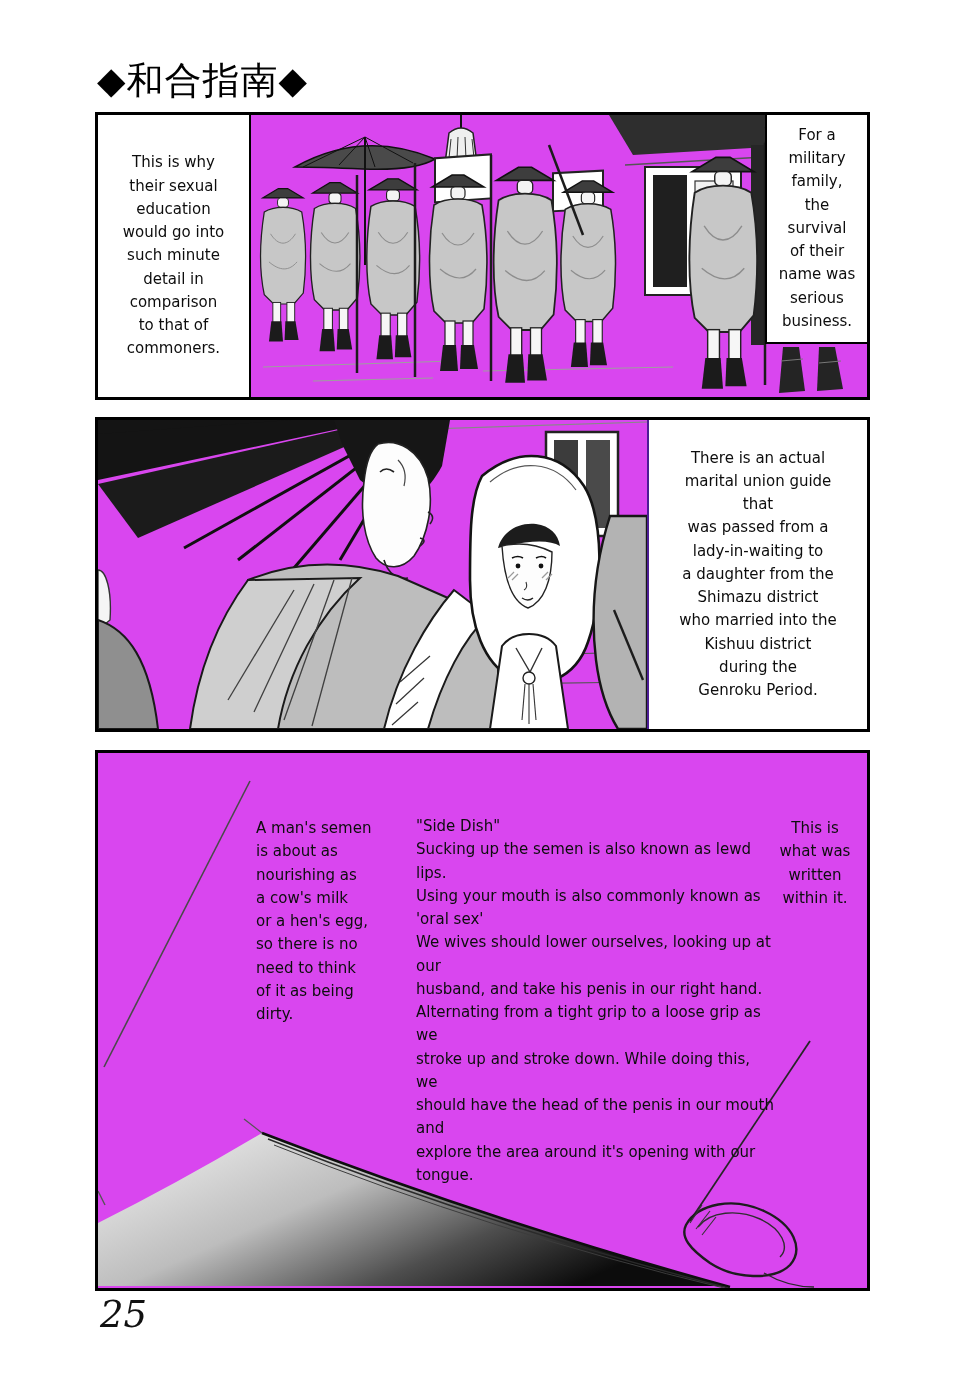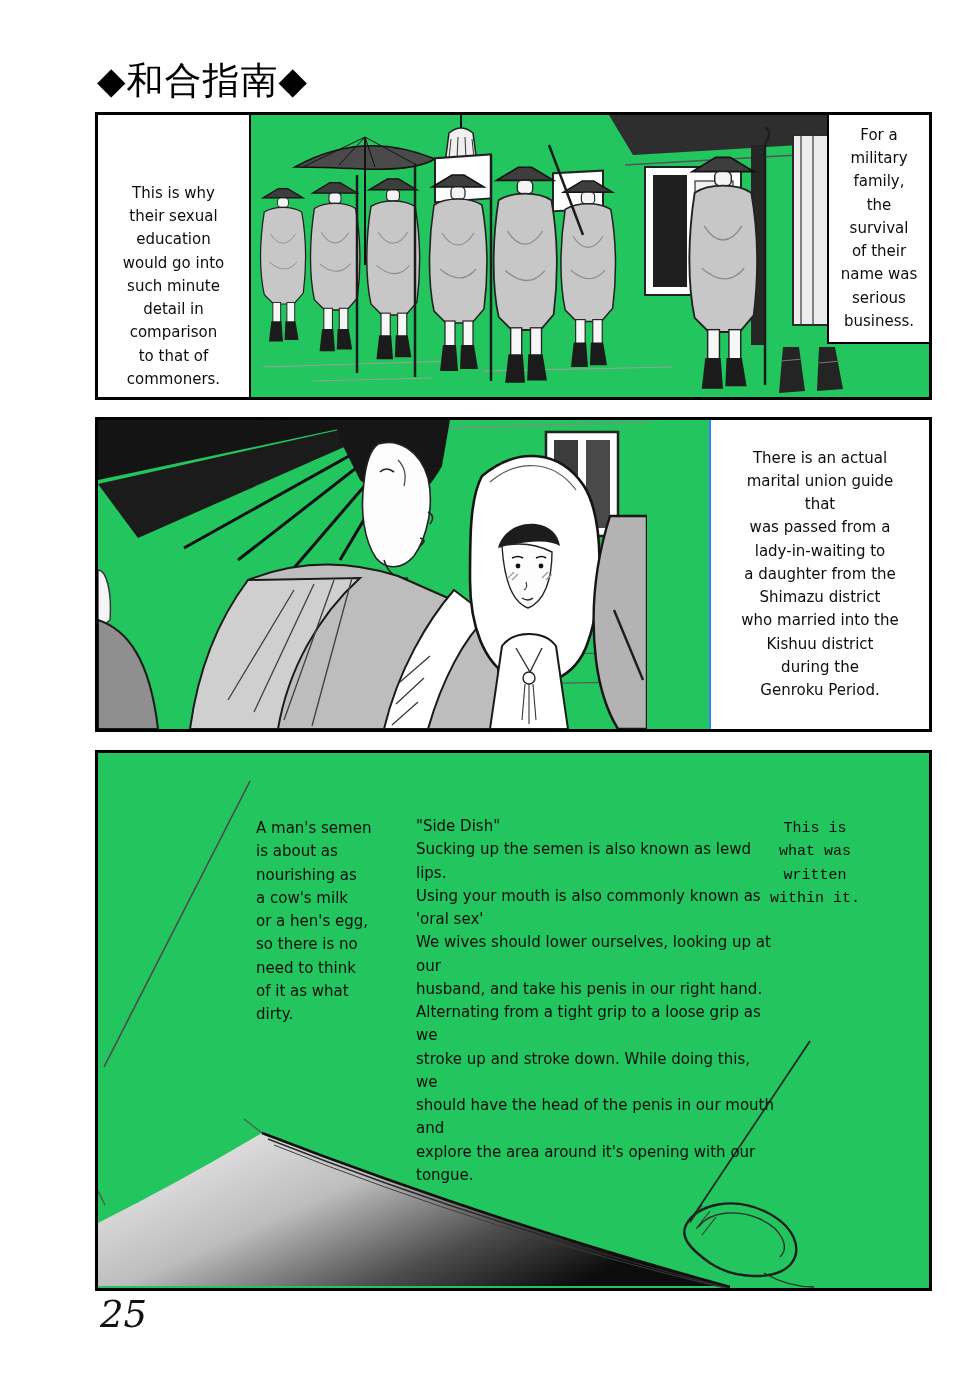--- a/index.html
+++ b/index.html
@@ -1,40 +1,40 @@
 <!DOCTYPE html>
 <html><head>
 <meta charset="utf-8">
 <style>
   html,body{margin:0;padding:0;background:#ffffff;}
   .page{position:relative;width:963px;height:1400px;background:#ffffff;overflow:hidden;
         font-family:"DejaVu Sans",sans-serif;color:#111;}
   .title{position:absolute;left:97px;top:56px;font-size:37px;font-weight:normal;
          letter-spacing:1px;color:#000;white-space:nowrap;}
-  .panel{position:absolute;left:95px;width:837px;border:3px solid #000;background:#22c55e;
+  .panel{position:absolute;left:95px;width:775px;border:3px solid #000;background:#d946ef;
          box-sizing:border-box;overflow:hidden;}
   .panel1{top:112px;height:288px;}
   .panel2{top:417px;height:315px;}
   .panel3{top:750px;height:541px;}
   .art{position:absolute;top:0;left:0;}
   .caption{white-space:pre-line;font-size:15px;line-height:1.55;color:#0d0d0d;}
   .p1-textcol{position:absolute;left:0;top:0;bottom:0;width:153px;background:#fff;
-              border-right:2px solid #000;display:flex;align-items:flex-end;justify-content:center;
+              border-right:2px solid #000;display:flex;align-items:center;justify-content:center;
               text-align:center;padding:6px;box-sizing:border-box;z-index:2;}
   .p1-artwrap{position:absolute;left:155px;top:0;right:0;bottom:0;}
   .p1-box{position:absolute;right:0;top:0;width:102px;height:229px;background:#fff;
           border-left:2px solid #000;border-bottom:2px solid #000;display:flex;align-items:center;
           justify-content:center;text-align:center;padding:6px;box-sizing:border-box;z-index:3;}
   .p2-artwrap{position:absolute;left:0;top:0;bottom:0;width:549px;}
   .p2-textcol{position:absolute;right:0;top:0;bottom:0;width:220px;background:#fff;
-              border-left:2px solid #3b82f6;display:flex;align-items:center;justify-content:flex-start;
+              border-left:2px solid #4c1d95;display:flex;align-items:center;justify-content:flex-start;
               text-align:center;padding:19px;box-sizing:border-box;z-index:2;}
   .p3-left{position:absolute;left:158px;top:64px;width:125px;text-align:left;z-index:2;}
   .p3-center{position:absolute;left:318px;top:62px;width:360px;text-align:left;z-index:2;}
-  .p3-right{position:absolute;left:662px;top:64px;width:110px;text-align:center;z-index:2;font-family:Liberation Mono, monospace;}
+  .p3-right{position:absolute;left:662px;top:64px;width:110px;text-align:center;z-index:2;}
   .pagenum{position:absolute;left:100px;top:1293px;font-family:"DejaVu Serif",serif;
            font-style:italic;font-size:37px;color:#111;}
   svg{display:block;}
 </style>
 </head>
 <body>
 
 <div class="page">
 
   <div class="title">◆和合指南◆</div>
@@ -293,21 +293,21 @@
       </g>
     </svg>
 
     <div class="caption p3-left">A man's semen
 is about as
 nourishing as
 a cow's milk
 or a hen's egg,
 so there is no
 need to think
-of it as what
+of it as being
 dirty.</div>
     <div class="p3-center">
       <div class="caption">"Side Dish"</div>
       <div class="caption">Sucking up the semen is also known as lewd lips.
 Using your mouth is also commonly known as 'oral sex'
 We wives should lower ourselves, looking up at our
 husband, and take his penis in our right hand.
 Alternating from a tight grip to a loose grip as we
 stroke up and stroke down. While doing this, we
 should have the head of the penis in our mouth and

